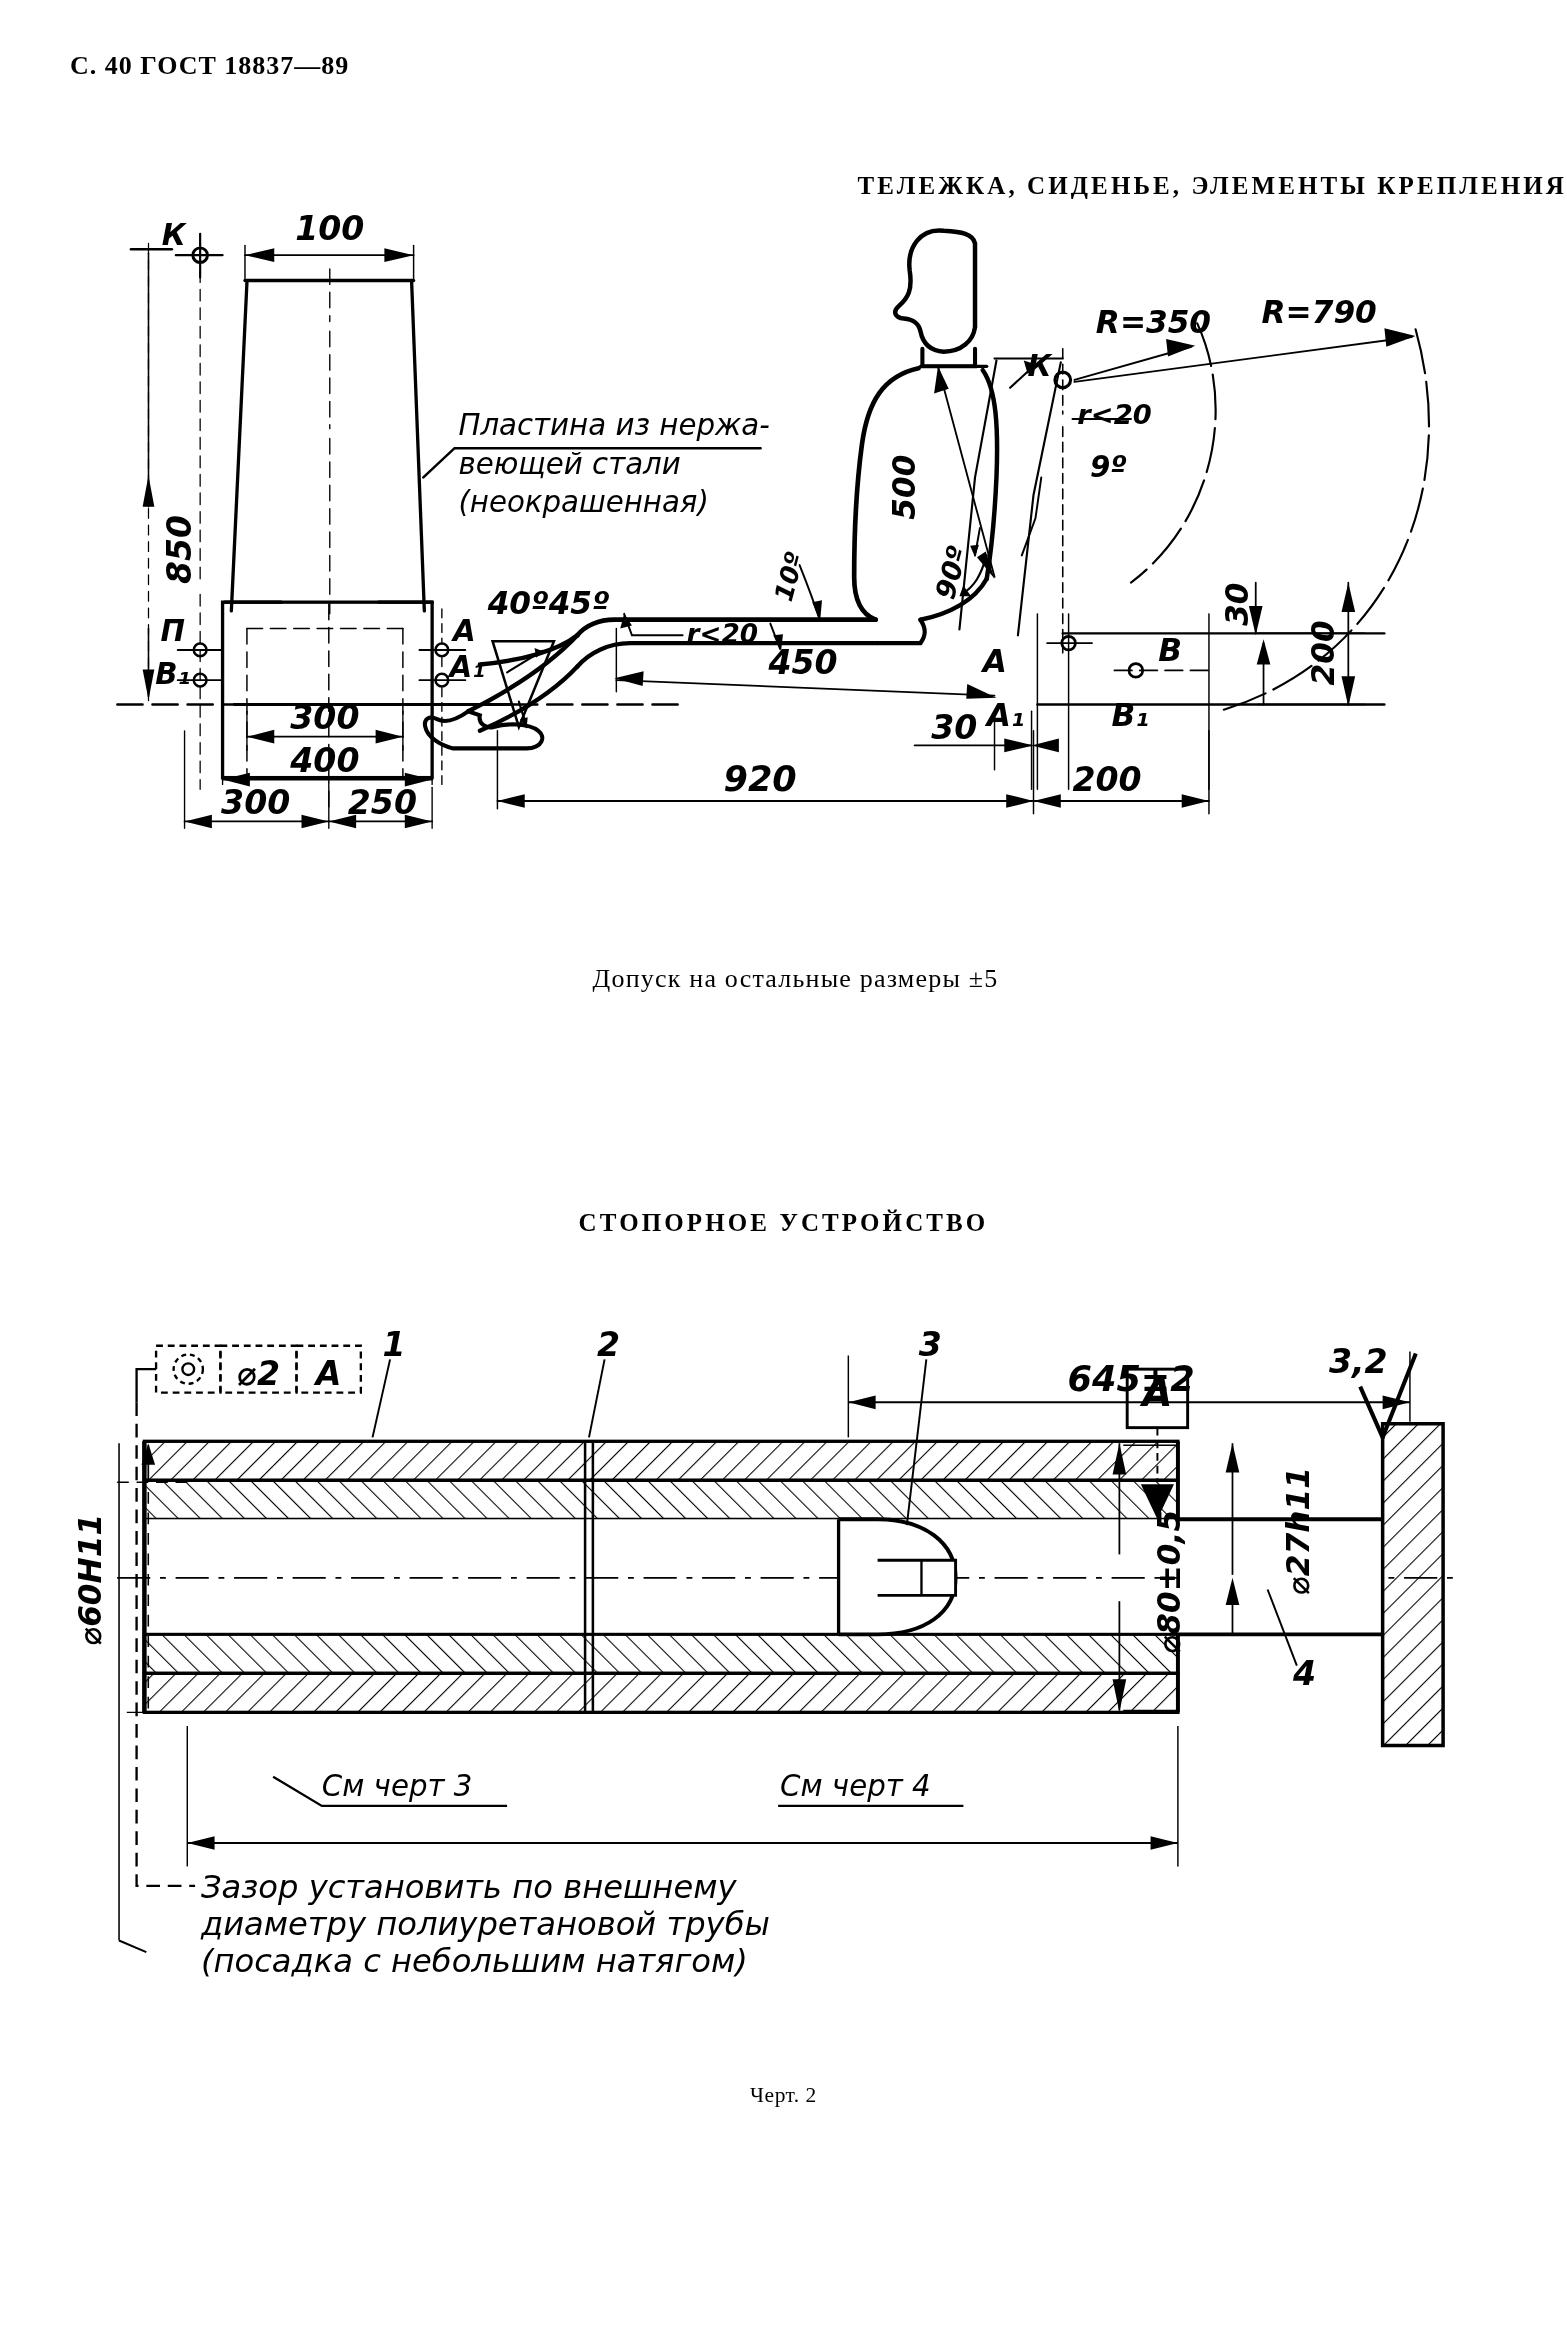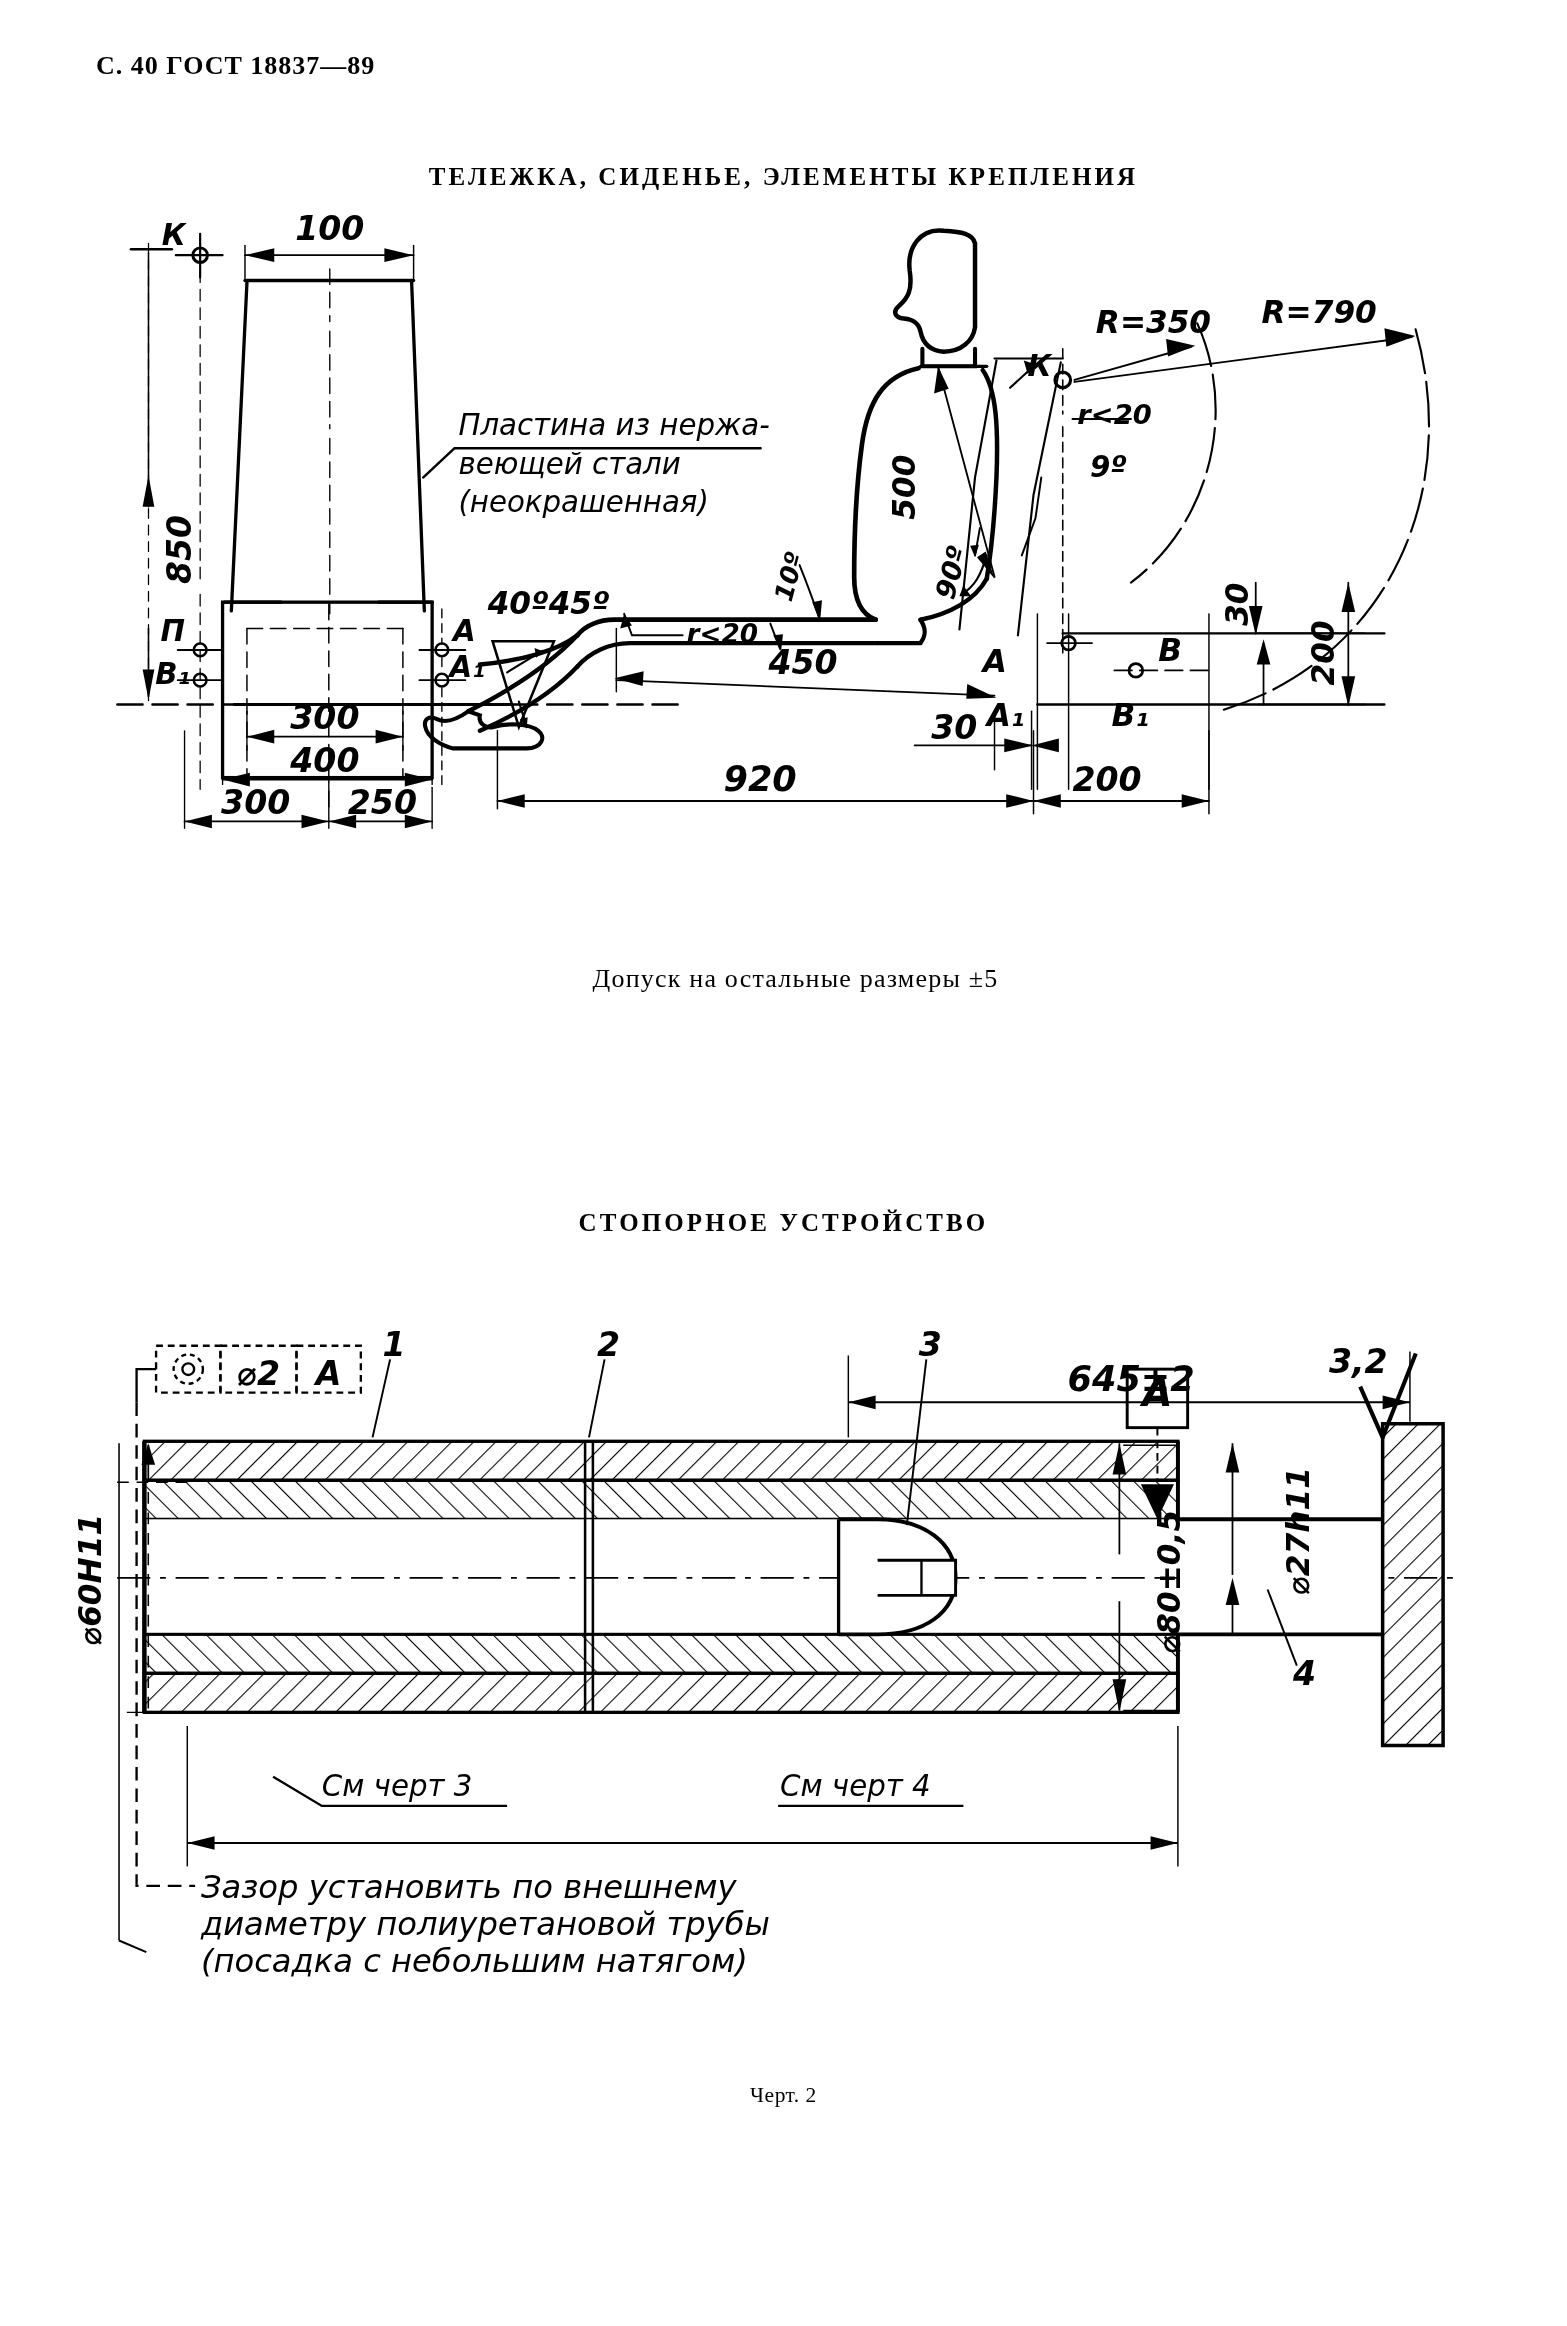--- a/index.html
+++ b/index.html
@@ -16,40 +16,40 @@
     overflow: hidden;
   }
   .page {
     position: absolute;
     inset: 0;
   }
 
   
   .page-header {
     position: absolute;
-    left: 96px;
+    left: 70px;
     top: 51px;
     font-family: "Liberation Serif", serif;
     font-size: 26px;
     font-weight: bold;
     letter-spacing: 1px;
     white-space: nowrap;
   }
 
   
   .section-title {
     position: absolute;
     width: 100%;
     text-align: center;
     font-family: "Liberation Serif", serif;
     font-weight: bold;
     font-size: 25px;
     letter-spacing: 3.1px;
   }
-  #title-1 { top: 163px; }
+  #title-1 { top: 172px; text-align: right; }
   #title-2 { top: 1209px; }
 
   
   .caption {
     position: absolute;
     width: 100%;
     text-align: center;
     font-family: "Liberation Serif", serif;
   }
   #tolerance-note { top: 964px; font-size: 26px; letter-spacing: 1.2px; padding-left: 12px; }

